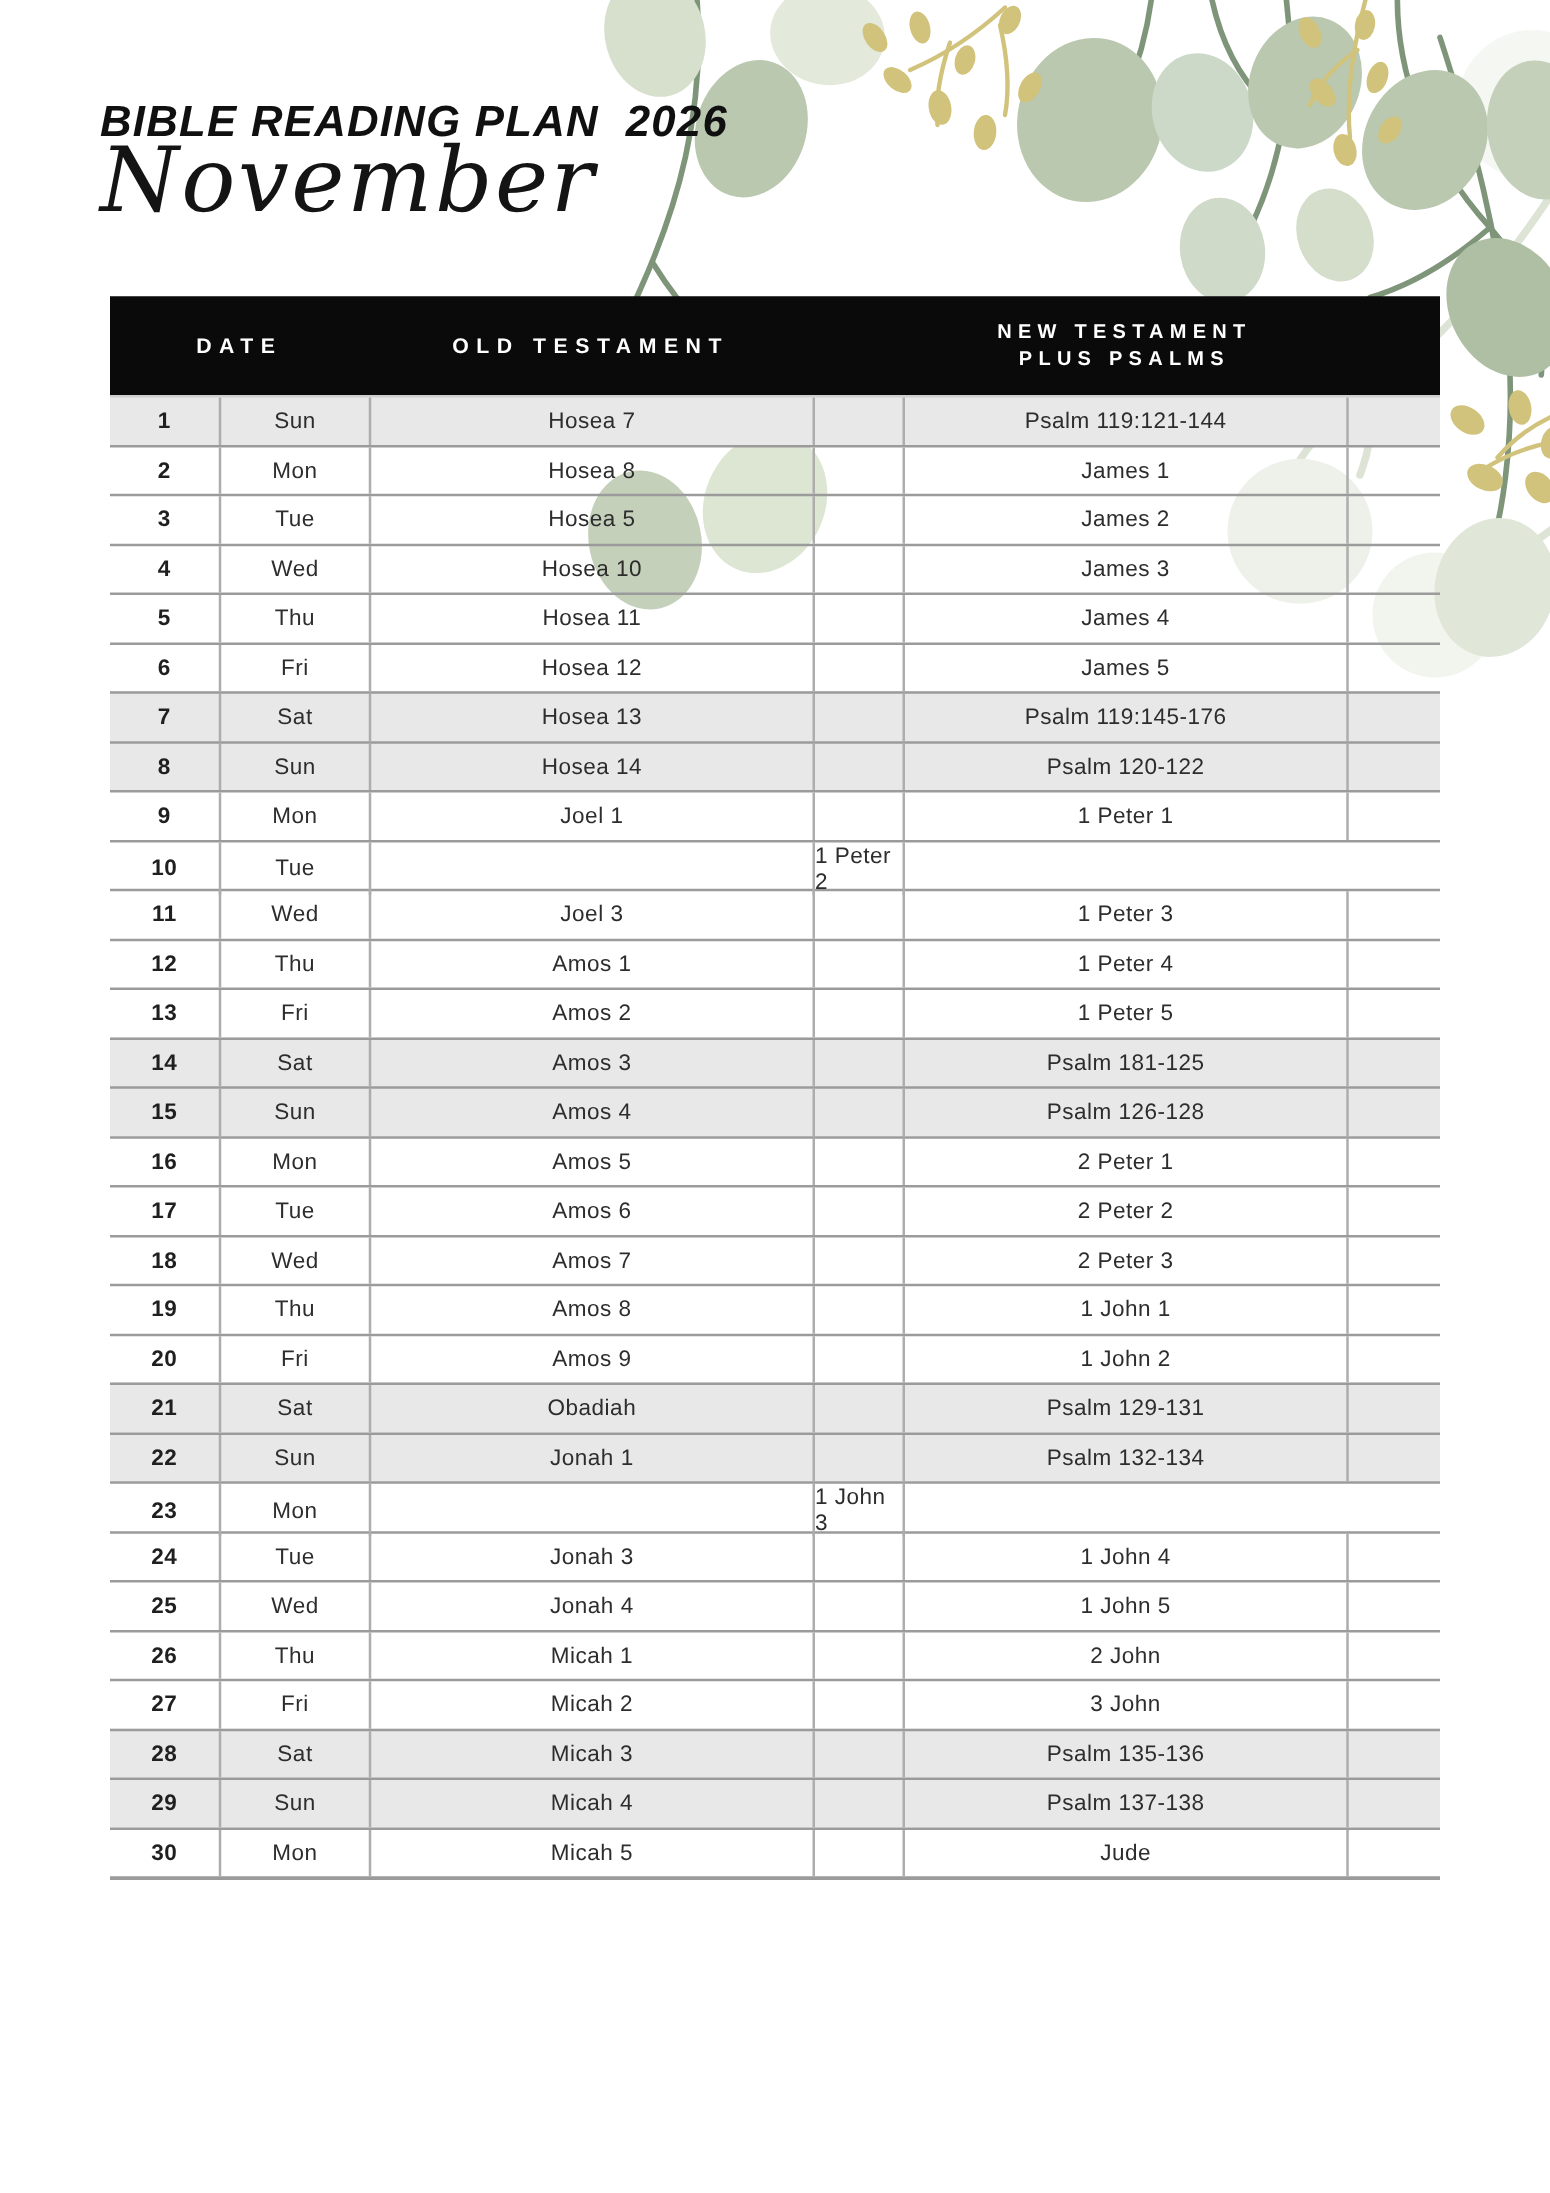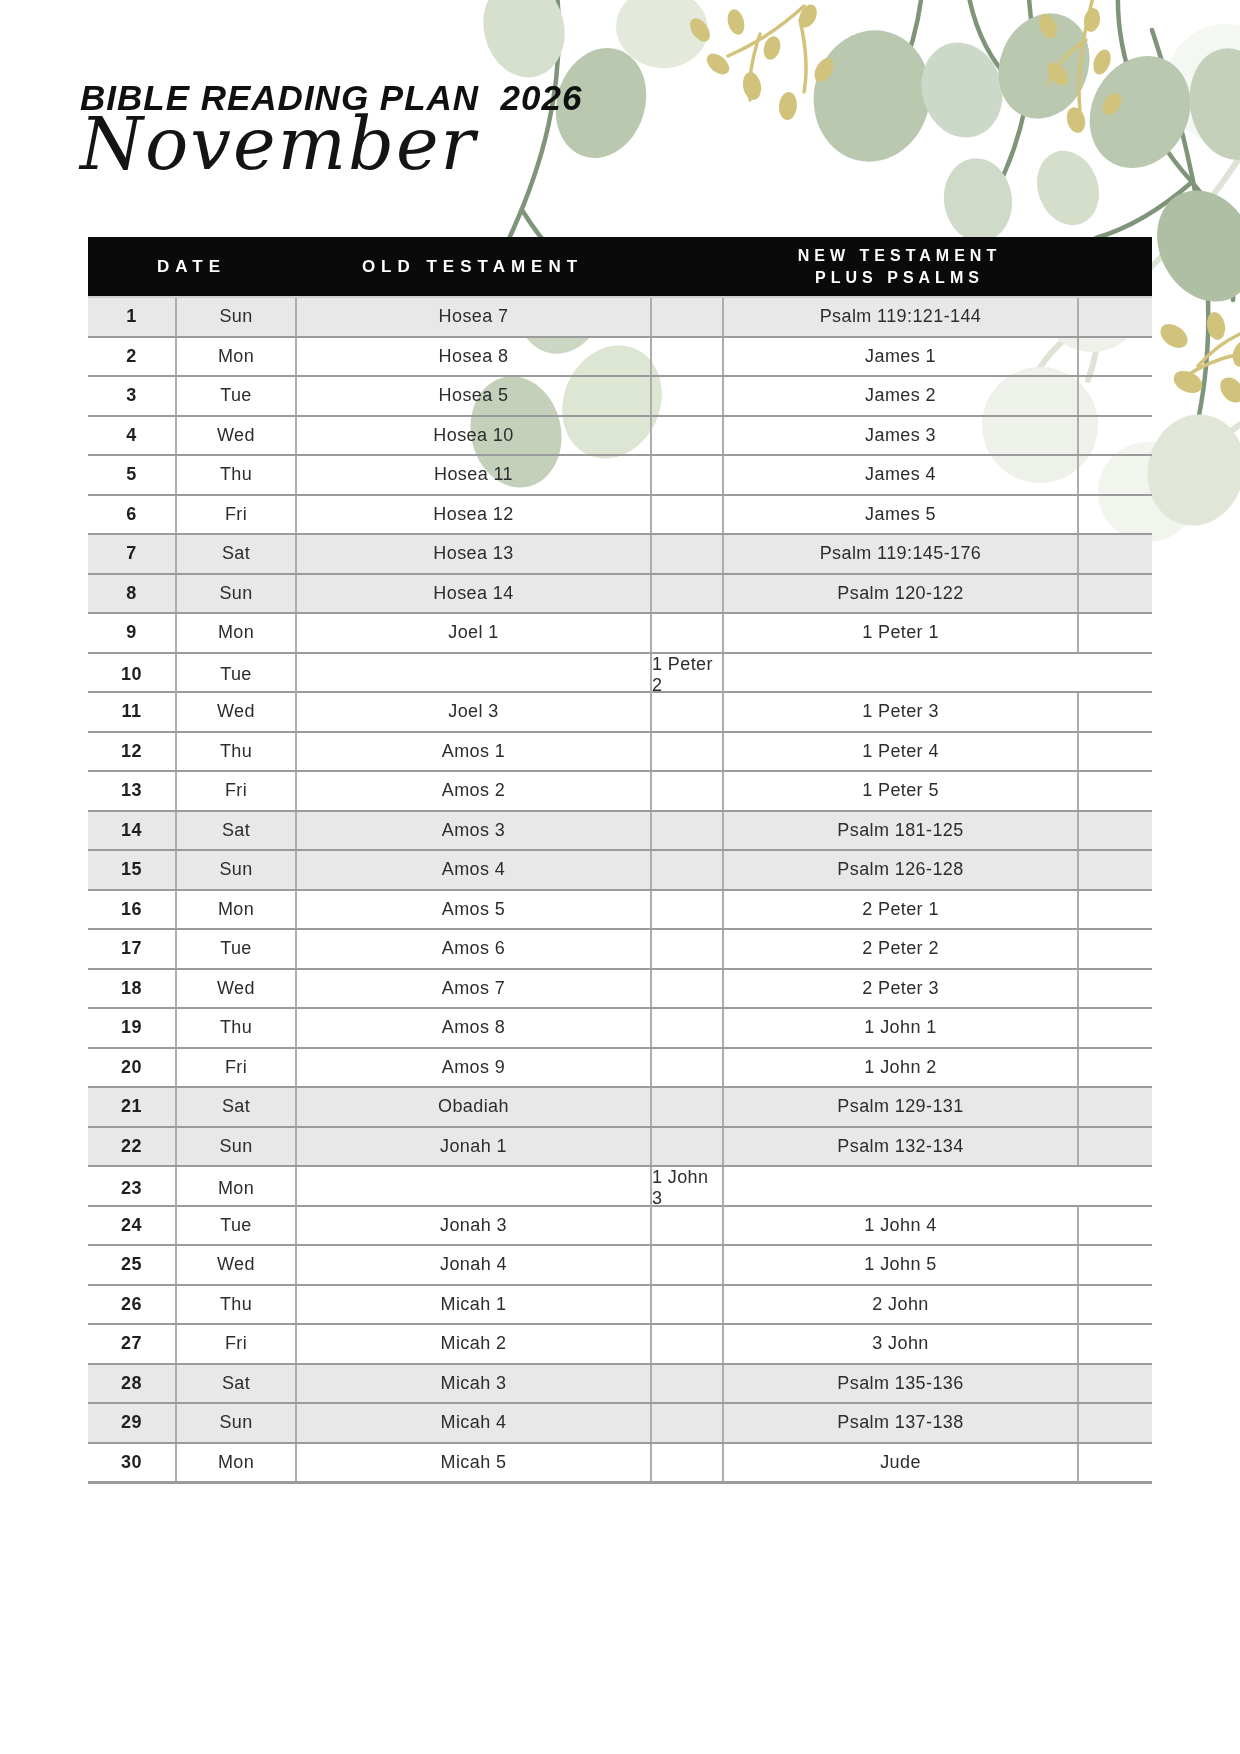--- a/index.html
+++ b/index.html
@@ -7,21 +7,21 @@
         font-family:"Liberation Sans", sans-serif;}
   .decor{position:absolute;top:0;left:0;z-index:0;}
 
   .masthead{position:absolute;left:80px;top:78px;z-index:2;}
   .plan-title{margin:0;font-size:35px;font-weight:800;font-style:italic;
               letter-spacing:1px;color:#101010;white-space:pre;}
   .month-title{font-family:"DejaVu Serif", serif;font-style:italic;font-weight:normal;
                font-size:72px;line-height:1;color:#141414;margin-top:-10px;letter-spacing:2px;}
 
   .plan-table{position:absolute;left:88px;top:237px;width:1064px;z-index:2;}
-  .thead{height:59px;background:#0a0a0a;display:grid;
+  .thead{height:79px;background:#0a0a0a;display:grid;
          grid-template-columns:207px 355px 72px 355px 75px;align-items:center;}
   .th{color:#ffffff;font-weight:bold;font-size:17px;letter-spacing:6px;text-align:center;}
   .th-nt{display:flex;flex-direction:column;gap:3px;font-size:16px;letter-spacing:5px;line-height:1.2;}
   .tbody{border-bottom:3px solid #9b9b9b;}
   .row{display:grid;grid-template-columns:87px 120px 355px 72px 355px 75px;
        height:39.5px;box-sizing:border-box;border-top:2px solid #9b9b9b;}
   .row:first-child{border-top:2px solid #cfcfcf;}
   .row.weekend{background:#e8e8e8;}
   .cell{display:flex;align-items:center;justify-content:center;
         font-size:18px;color:#2d2d2d;letter-spacing:0.4px;}

